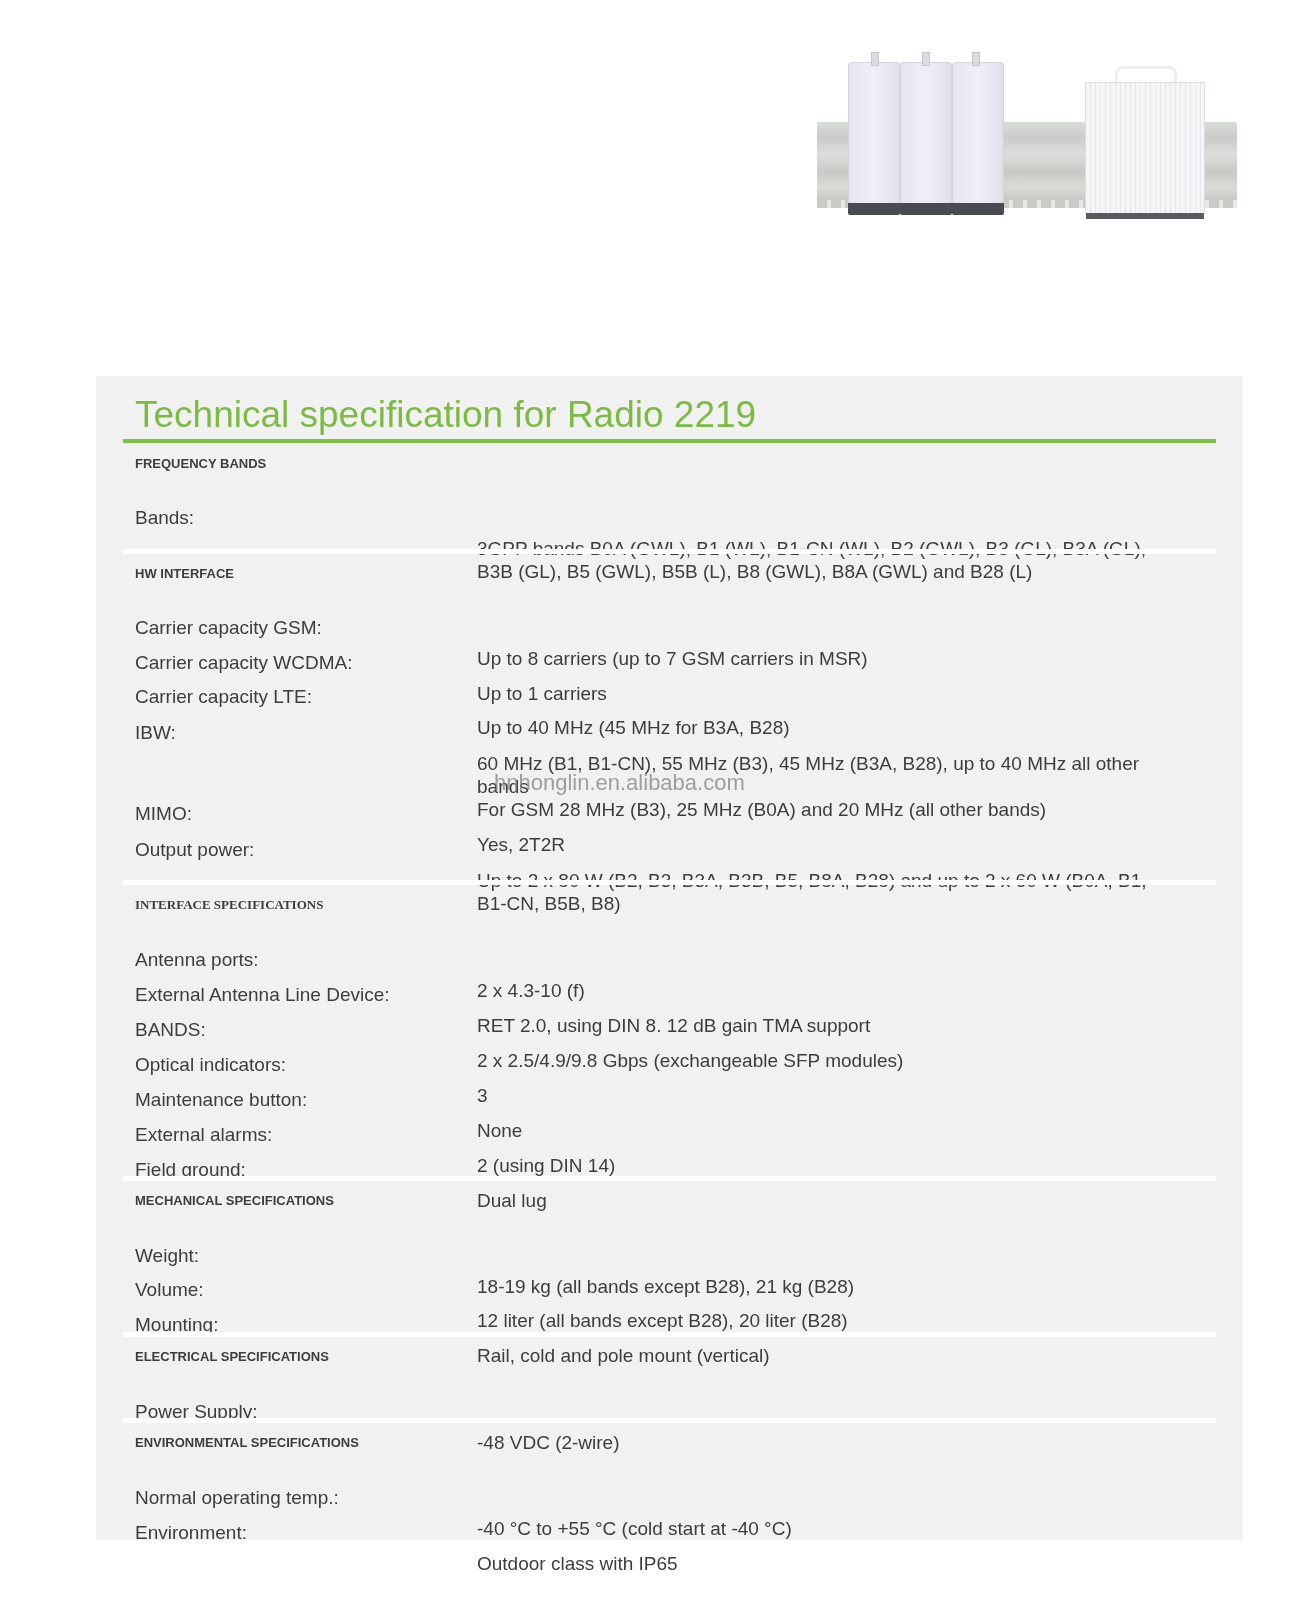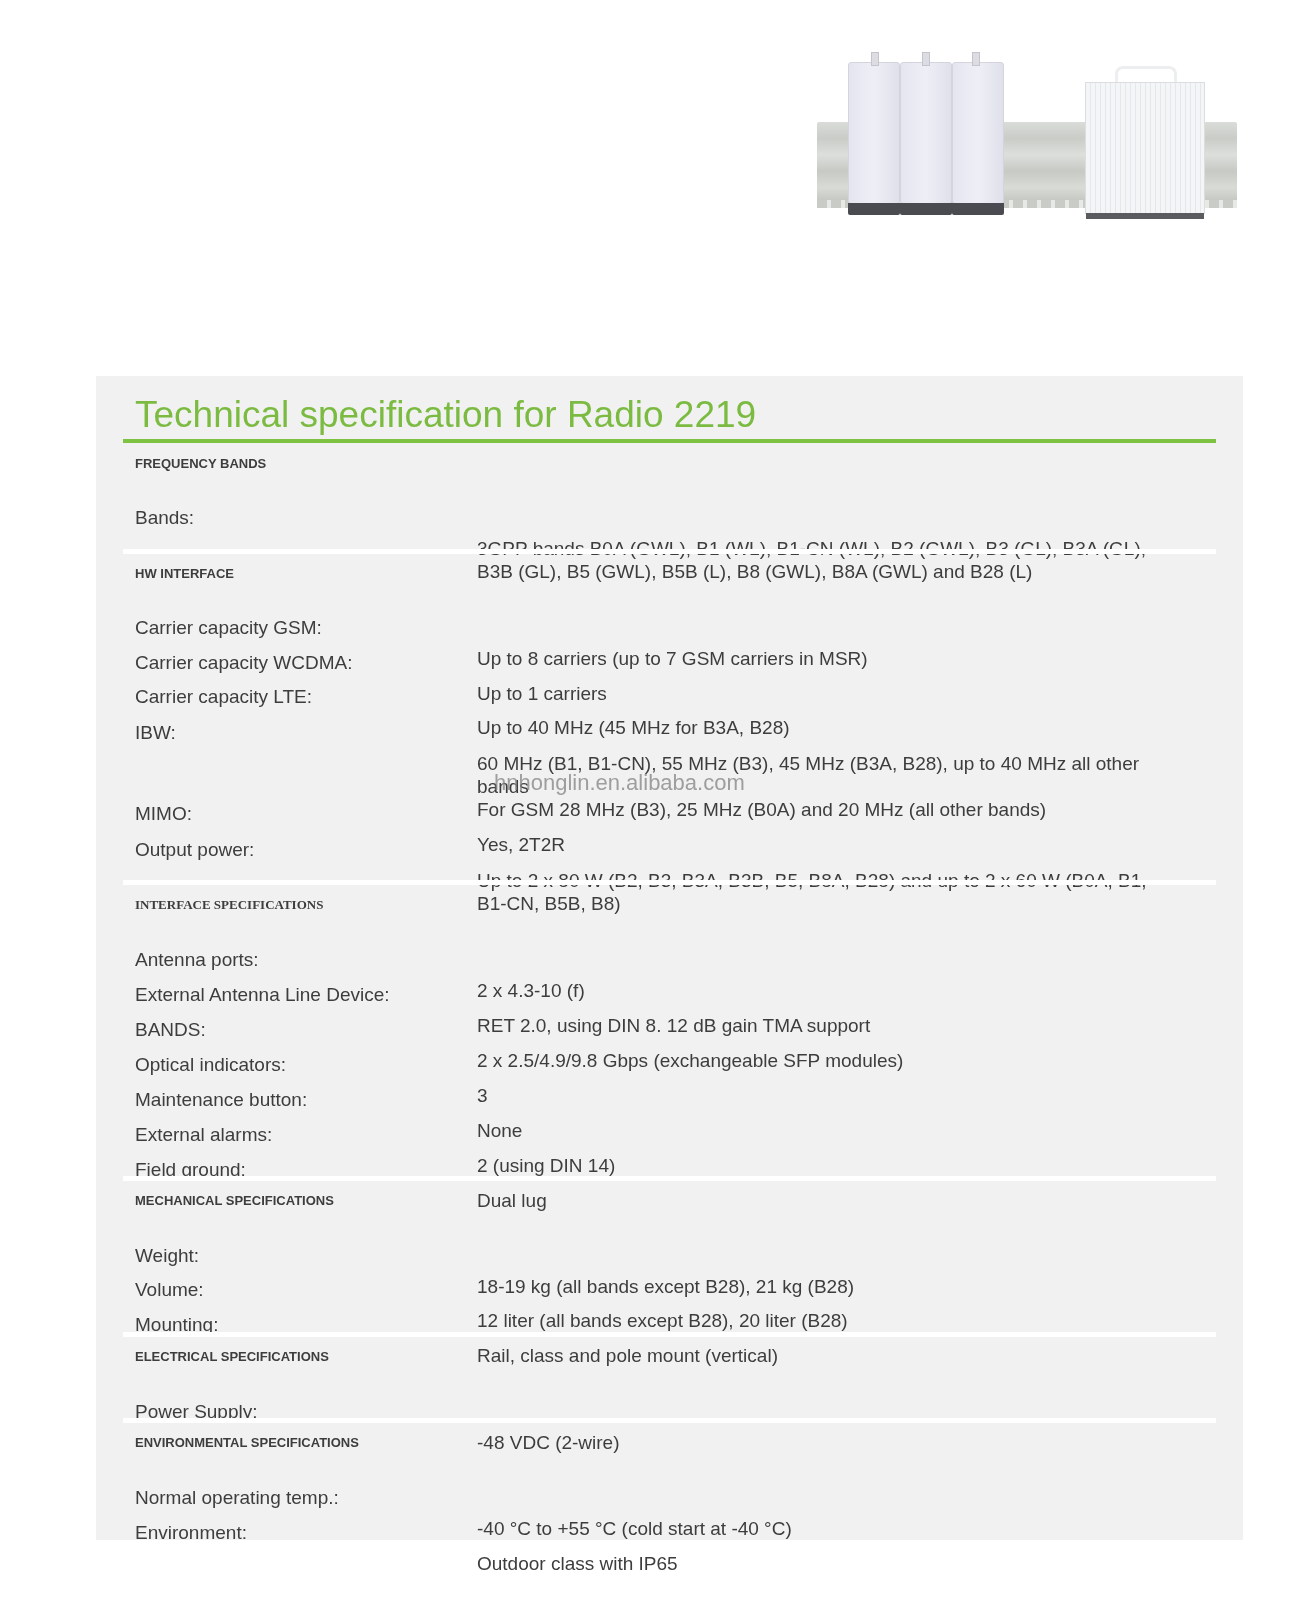--- a/index.html
+++ b/index.html
@@ -278,21 +278,21 @@
     <div class="spec-row" style="top:37px;">
       <span class="spec-label">Weight:</span>
       <span class="spec-value">18-19 kg (all bands except B28), 21 kg (B28)</span>
     </div>
     <div class="spec-row" style="top:71px;">
       <span class="spec-label">Volume:</span>
       <span class="spec-value">12 liter (all bands except B28), 20 liter (B28)</span>
     </div>
     <div class="spec-row" style="top:106px;">
       <span class="spec-label">Mounting:</span>
-      <span class="spec-value">Rail, class and pole mount (vertical)</span>
+      <span class="spec-value">Rail, cold and pole mount (vertical)</span>
     </div>
   </div>
   <div class="section-divider" style="top:956px;"></div>
 
   <div class="section" style="top:971px;">
     <div class="section-heading" style="top:2px;">ELECTRICAL SPECIFICATIONS</div>
     <div class="spec-row" style="top:37px;">
       <span class="spec-label">Power Supply:</span>
       <span class="spec-value">-48 VDC (2-wire)</span>
     </div>

